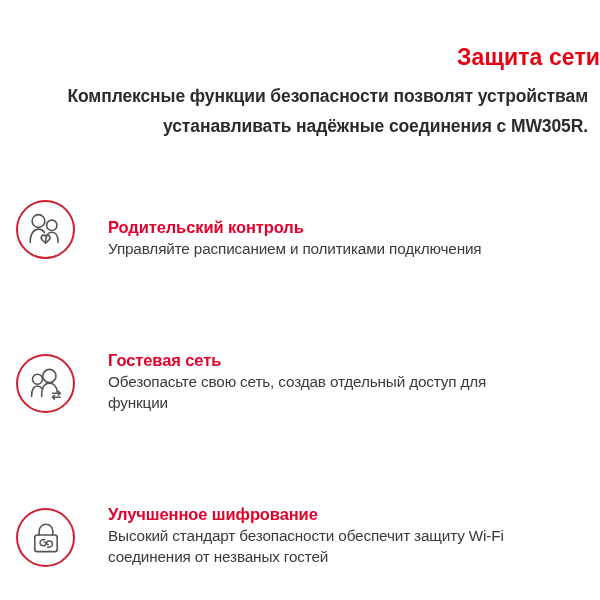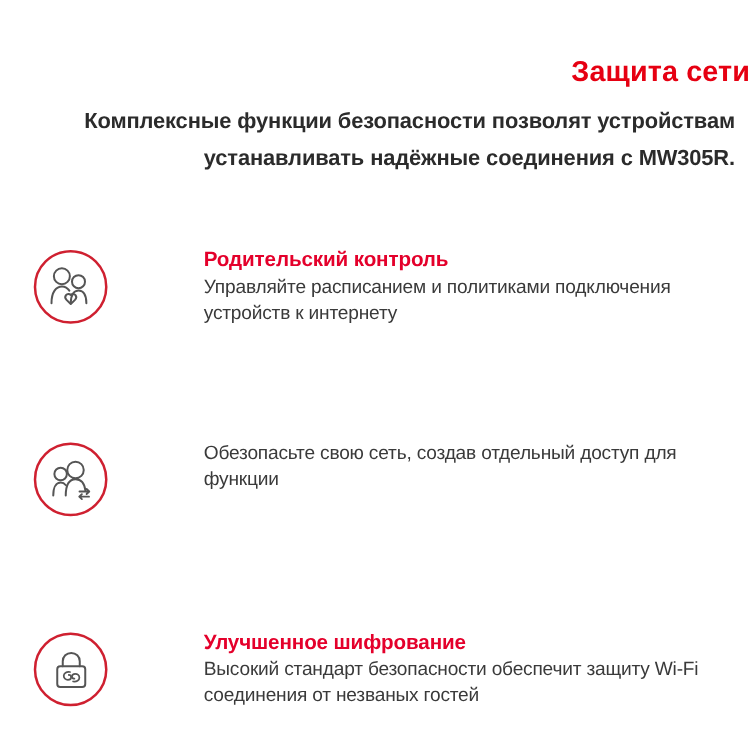--- a/index.html
+++ b/index.html
@@ -54,24 +54,23 @@
   
   .features {
     position: absolute;
     left: 0;
     top: 186px;
     width: 600px;
   }
   .feature {
     position: relative;
     display: flex;
-    align-items: flex-start;
-    padding-left: 27px;
+    align-items: flex-end;
+    padding-left: 16px;
     margin-bottom: 79px;
-    gap: 44px;
   }
   .feature:last-child {
     margin-bottom: 0;
   }
 
   .icon-circle {
     flex: 0 0 auto;
     width: 59px;
     height: 59px;
     border: 2px solid #cf2030;
@@ -138,21 +137,20 @@
           <path d="M19.6 30.5 C19.6 23.8 22.3 20.3 25.9 20.3 C29.5 20.3 32.1 23.8 32.1 30.5"></path>
 
           <path d="M19.6 24.0 C18.5 22.8 16.7 22.9 15.8 24.1 C14.9 25.3 15.2 26.9 16.2 27.9
                    L19.6 31.2 L23.0 27.9 C24.0 26.9 24.3 25.3 23.4 24.1 C22.5 22.9 20.7 22.8 19.6 24.0 Z"></path>
         </svg>
       </div>
       <div class="feature-text">
         <h2 class="feature-title">Родительский контроль</h2>
         <p class="feature-desc">
           <span class="desc-line">Управляйте расписанием и политиками подключения</span>
-          <span class="desc-line">устройств к интернету</span>
         </p>
       </div>
     </div>
 
     <div class="feature">
       <div class="icon-circle">
         <svg width="40" height="36" viewBox="0 0 40 36" fill="none" stroke="#555555" stroke-width="1.6" stroke-linecap="round" stroke-linejoin="round">
 
           <circle cx="11.5" cy="13.2" r="5.0"></circle>
 
@@ -160,20 +158,21 @@
 
           <circle cx="23.4" cy="10.0" r="6.6"></circle>
 
           <path d="M15.6 30.4 C15.6 21.2 19.0 17.3 23.5 17.3 C27.4 17.3 30.5 20.2 31.3 26.2"></path>
 
           <path d="M26.6 27.2 L34.2 27.2 M32.3 25.2 L34.4 27.2 L32.3 29.2" stroke-width="1.5"></path>
           <path d="M34.2 31.3 L26.6 31.3 M28.5 29.3 L26.4 31.3 L28.5 33.3" stroke-width="1.5"></path>
         </svg>
       </div>
       <div class="feature-text">
+        <h2 class="feature-title">Гостевая сеть</h2>
         <p class="feature-desc">
           <span class="desc-line">Обезопасьте свою сеть, создав отдельный доступ для</span>
           <span class="desc-line">функции</span>
         </p>
       </div>
     </div>
 
     <div class="feature">
       <div class="icon-circle">
         <svg width="36" height="36" viewBox="0 0 36 36" fill="none" stroke="#555555" stroke-width="1.6" stroke-linecap="round" stroke-linejoin="round">

